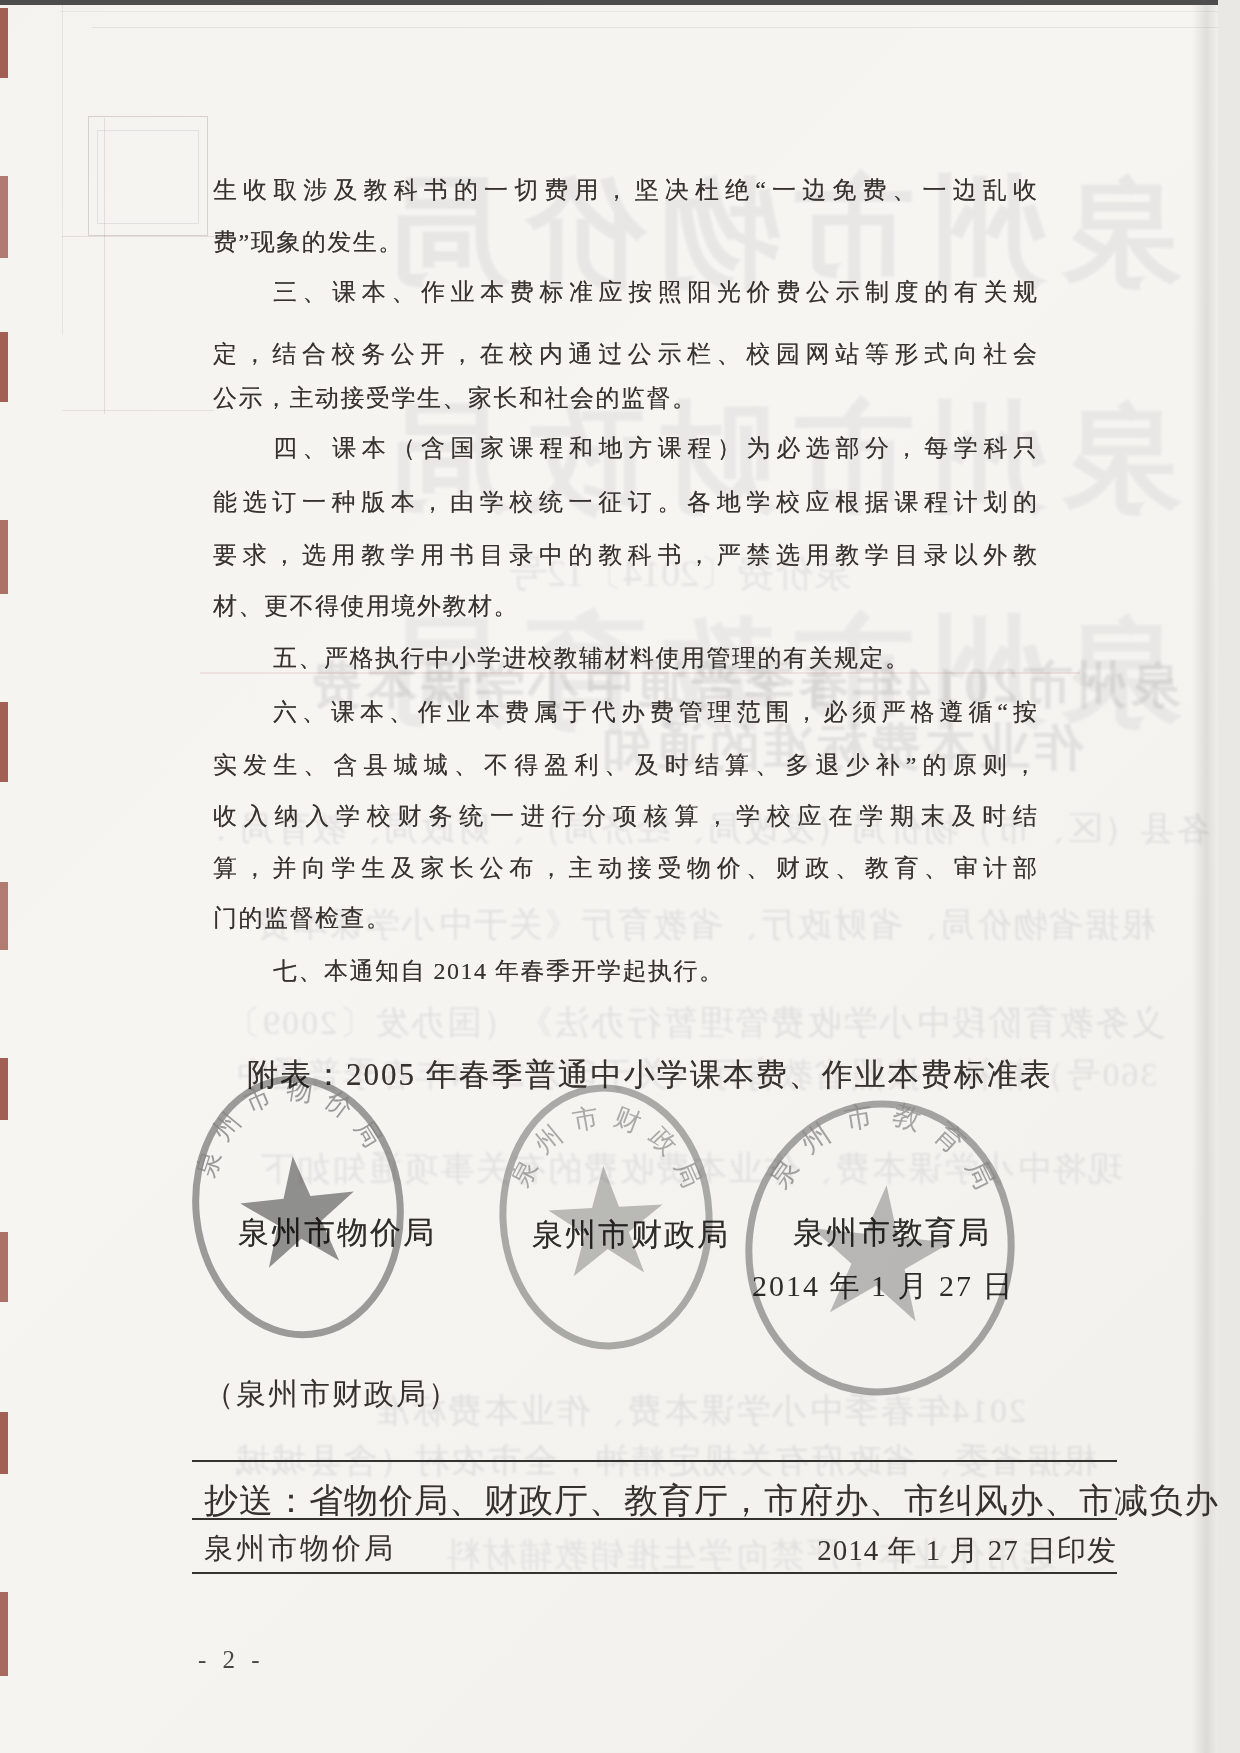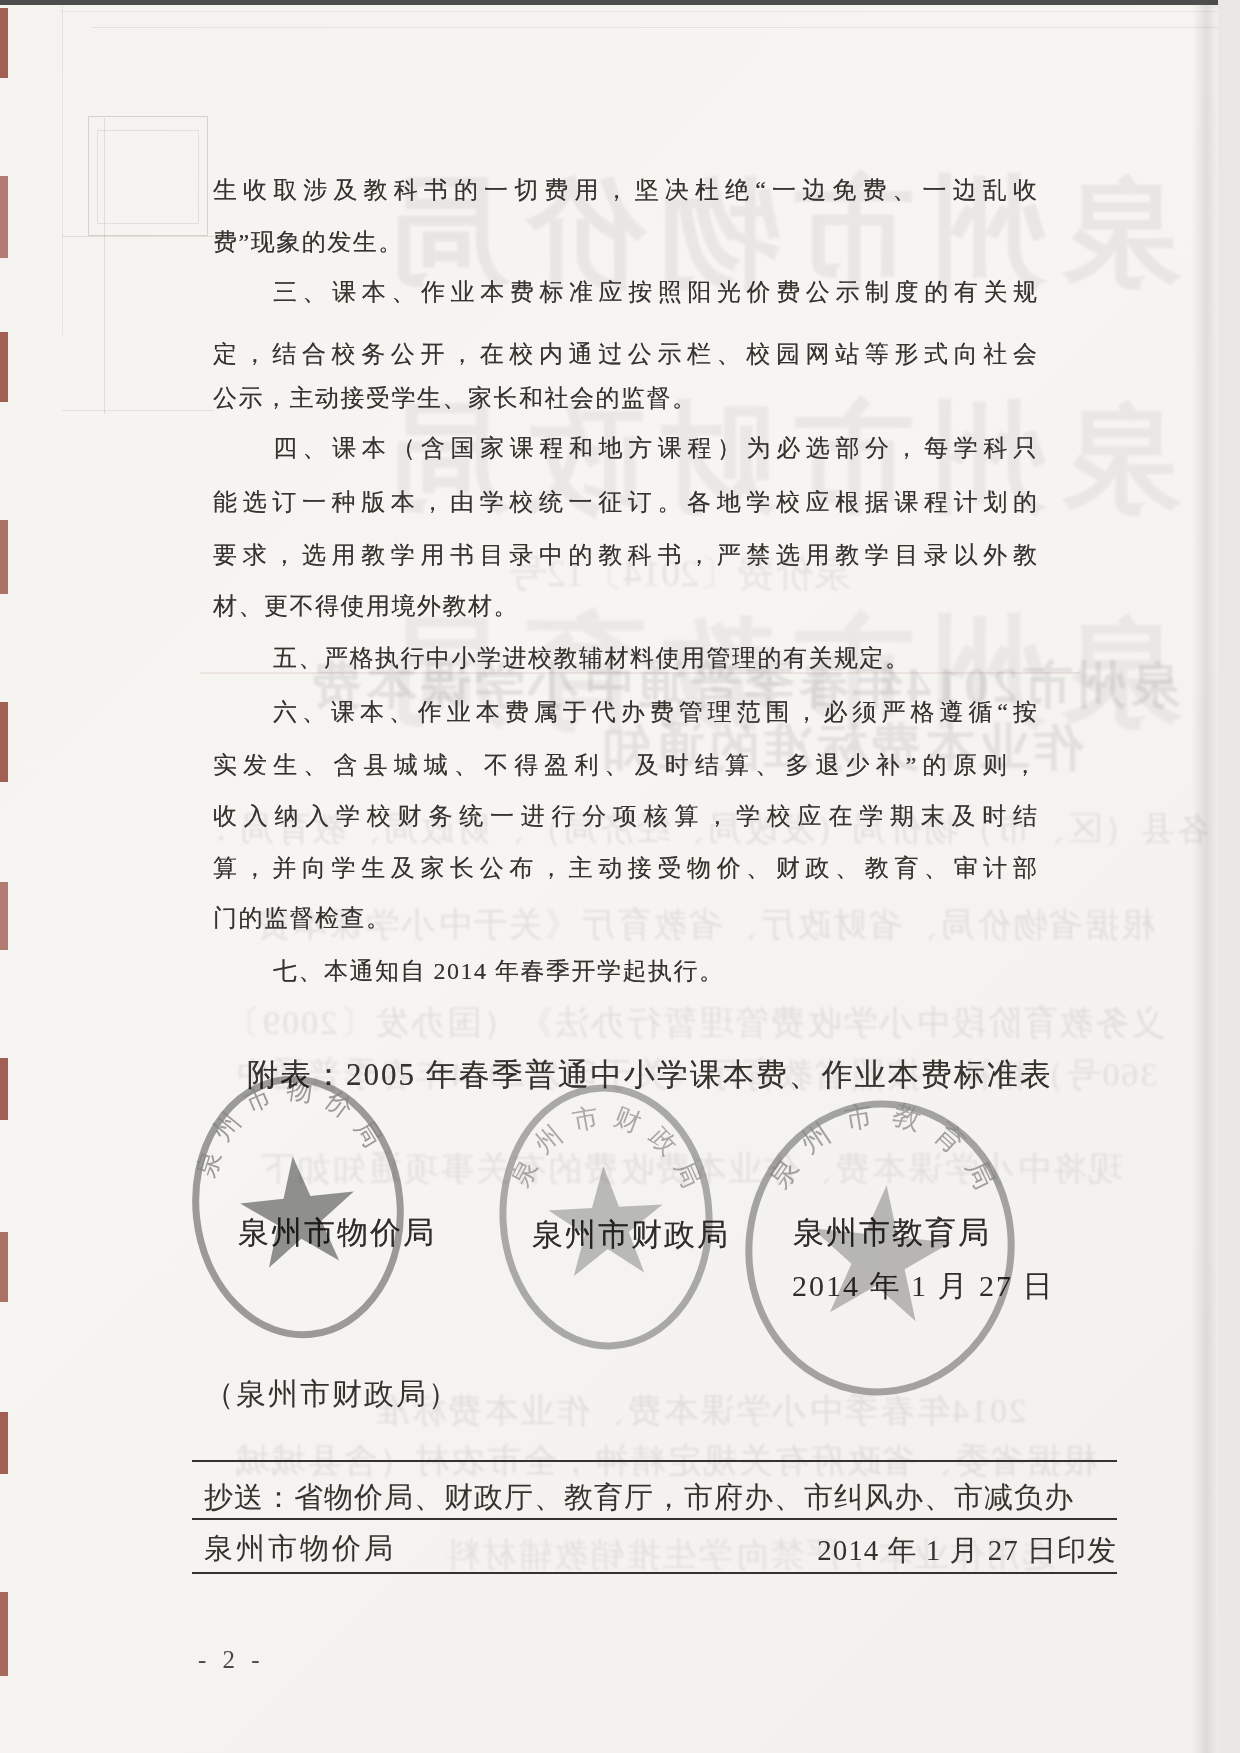--- a/index.html
+++ b/index.html
@@ -39,28 +39,28 @@
       color:#36332f;letter-spacing:1.5px;white-space:nowrap;text-shadow:0 0 .6px rgba(54,51,47,.55);}
   .j{white-space:normal;letter-spacing:0;text-align:justify;text-align-last:justify;height:38px;overflow:hidden;}
   .ind{left:273px;width:764px;}
   .attach{position:absolute;left:247px;top:1054px;font-size:31px;color:#36332f;
           letter-spacing:2px;white-space:nowrap;text-shadow:0 0 .6px rgba(54,51,47,.55);}
   .sig{position:absolute;font-size:31px;color:#2f2d2a;letter-spacing:2px;white-space:nowrap;
        text-shadow:0 0 .6px rgba(47,45,42,.5);}
   .sig1{left:238px;top:1212px;}
   .sig2{left:532px;top:1214px;}
   .sig3{left:793px;top:1212px;}
-  .sigdate{position:absolute;left:752px;top:1266px;font-size:30px;color:#2f2d2a;letter-spacing:2px;white-space:nowrap;margin-left:40px;}
+  .sigdate{position:absolute;left:752px;top:1266px;font-size:30px;color:#2f2d2a;letter-spacing:2px;white-space:nowrap;}
   .disclosure{position:absolute;left:204px;top:1374px;font-size:30px;color:#36332f;letter-spacing:2px;}
   
   .rule{position:absolute;left:192px;width:925px;height:2px;background:#35332f;}
   .rule1{top:1460px;}
   .rule2{top:1518px;}
   .rule3{top:1572px;}
-  .cc{position:absolute;left:204px;top:1478px;font-size:29px;color:#36332f;letter-spacing:1px;white-space:nowrap;}
+  .cc{position:absolute;left:204px;top:1478px;font-size:34px;color:#36332f;letter-spacing:1px;white-space:nowrap;}
   .f-issuer{position:absolute;left:204px;top:1529px;font-size:29px;color:#36332f;letter-spacing:3px;}
   .f-date{position:absolute;right:123px;top:1531px;font-size:29px;color:#36332f;letter-spacing:1px;}
   .pageno{position:absolute;left:198px;top:1646px;font-size:25px;color:#4a4844;letter-spacing:5px;}
   
   .stamp{position:absolute;mix-blend-mode:multiply;}
   .st1{left:186px;top:1070px;}
   .st2{left:494px;top:1080px;}
   .st3{left:740px;top:1096px;}
   .stamp text{font-family:"Liberation Serif","DejaVu Serif",serif;}
   

